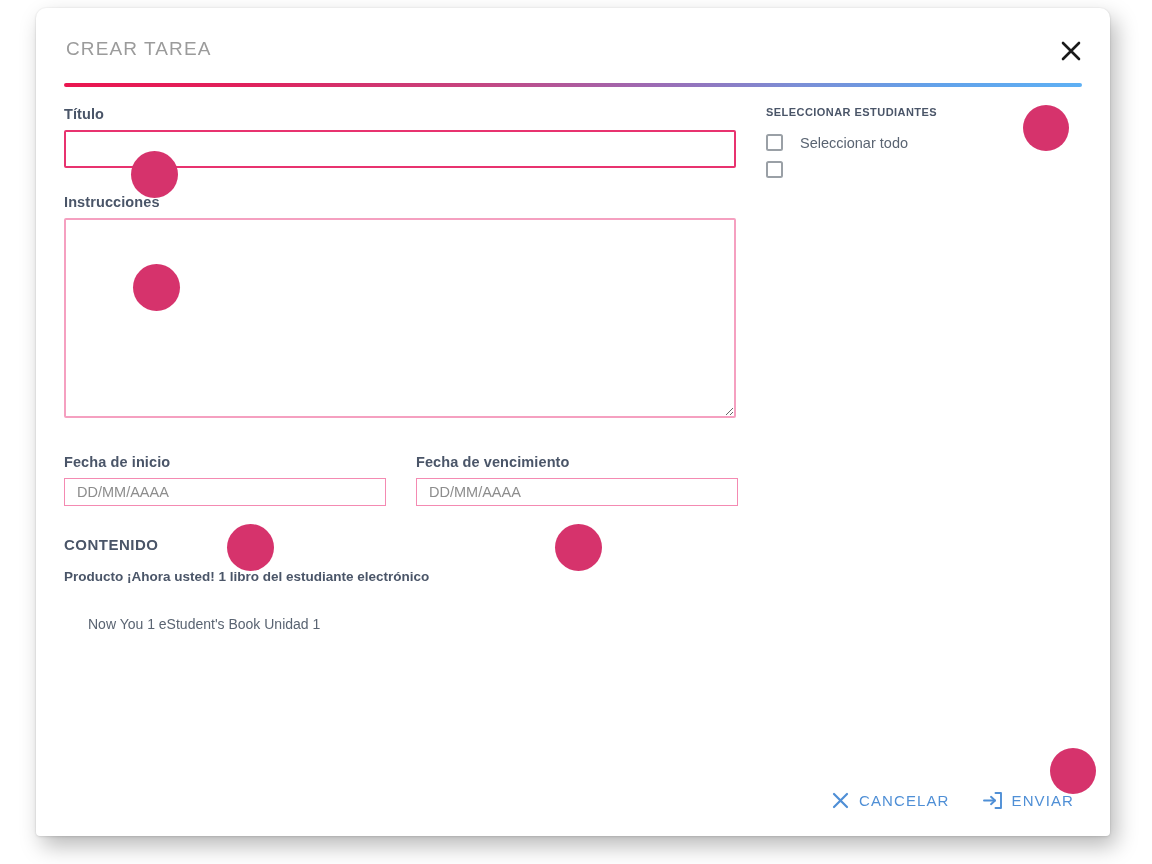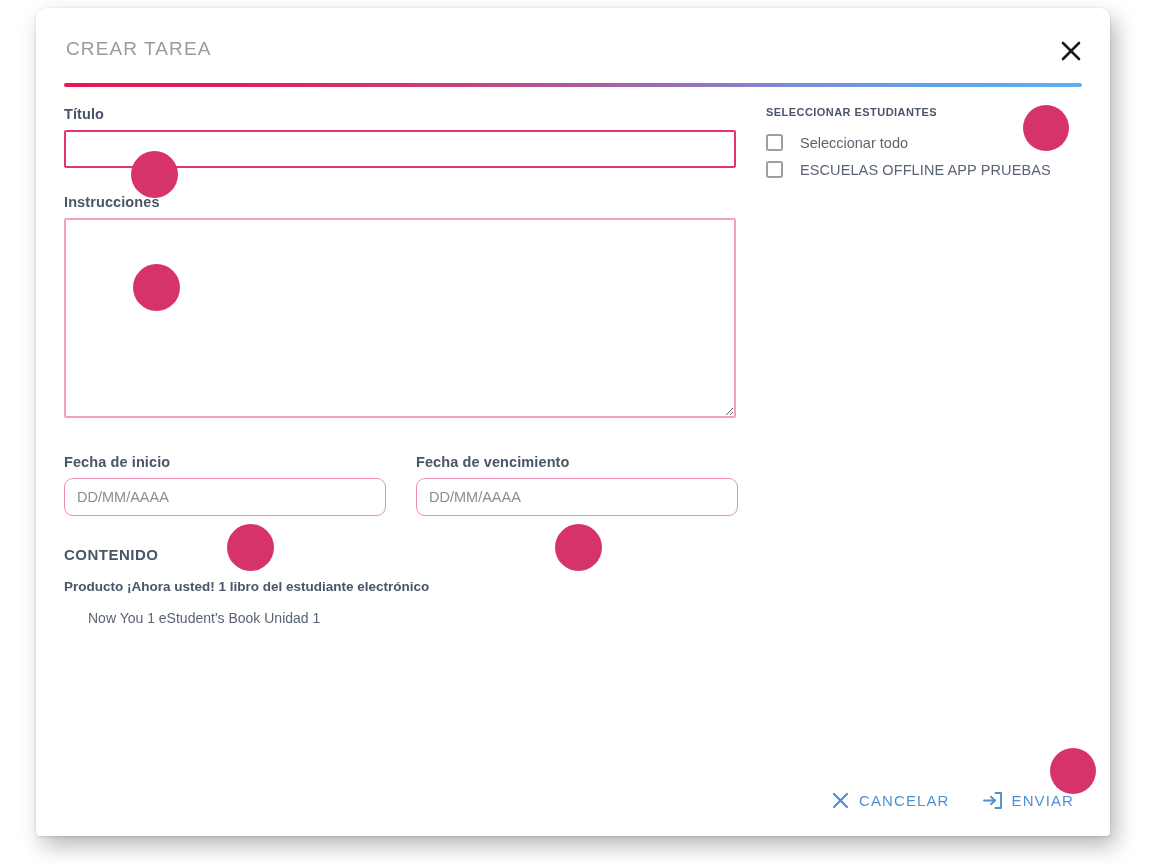--- a/index.html
+++ b/index.html
@@ -144,23 +144,23 @@
   .date-row {
     display: flex;
     gap: 30px;
   }
   .date-field { width: 322px; }
 
   .date-input {
     display: block;
     box-sizing: border-box;
     width: 322px;
-    height: 38px;
+    height: 28px;
     border: 1.5px solid #f48ab2;
-    border-radius: 9px;
+    border-radius: 0;
     background: #ffffff;
     font-family: "Liberation Sans", sans-serif;
     font-size: 14.5px;
     color: #4a4a4a;
     padding: 0 12px;
     outline: none;
   }
   .date-input::placeholder { color: #8d8d8d; opacity: 1; }
 
   
@@ -168,21 +168,21 @@
     font-size: 15px;
     font-weight: bold;
     color: #4a5568;
     letter-spacing: 0.5px;
     margin-bottom: 16px;
   }
   .contenido-product {
     font-size: 13.5px;
     font-weight: bold;
     color: #4a5568;
-    margin-bottom: 16px;
+    margin-bottom: 32px;
   }
   .contenido-item {
     font-size: 14px;
     color: #5a6472;
     margin-left: 24px;
   }
 
   
   .students-head {
     font-size: 11px;
@@ -299,21 +299,20 @@
       <div class="right-col">
         <div class="students-head">SELECCIONAR ESTUDIANTES</div>
 
         <div class="check-row">
           <span class="checkbox"></span>
           <span class="check-label">Seleccionar todo</span>
         </div>
 
         <div class="check-row">
           <span class="checkbox"></span>
-          <span class="check-label upper">ESCUELAS OFFLINE APP PRUEBAS</span>
         </div>
       </div>
 
       <div class="footer">
         <button class="footer-btn">
           <span>
             <svg width="19" height="19" viewBox="0 0 19 19" aria-hidden="true">
               <path d="M3 3 L16 16 M16 3 L3 16" stroke="#4f8fd6" stroke-width="2.2" stroke-linecap="round" fill="none"></path>
             </svg>
           </span>

